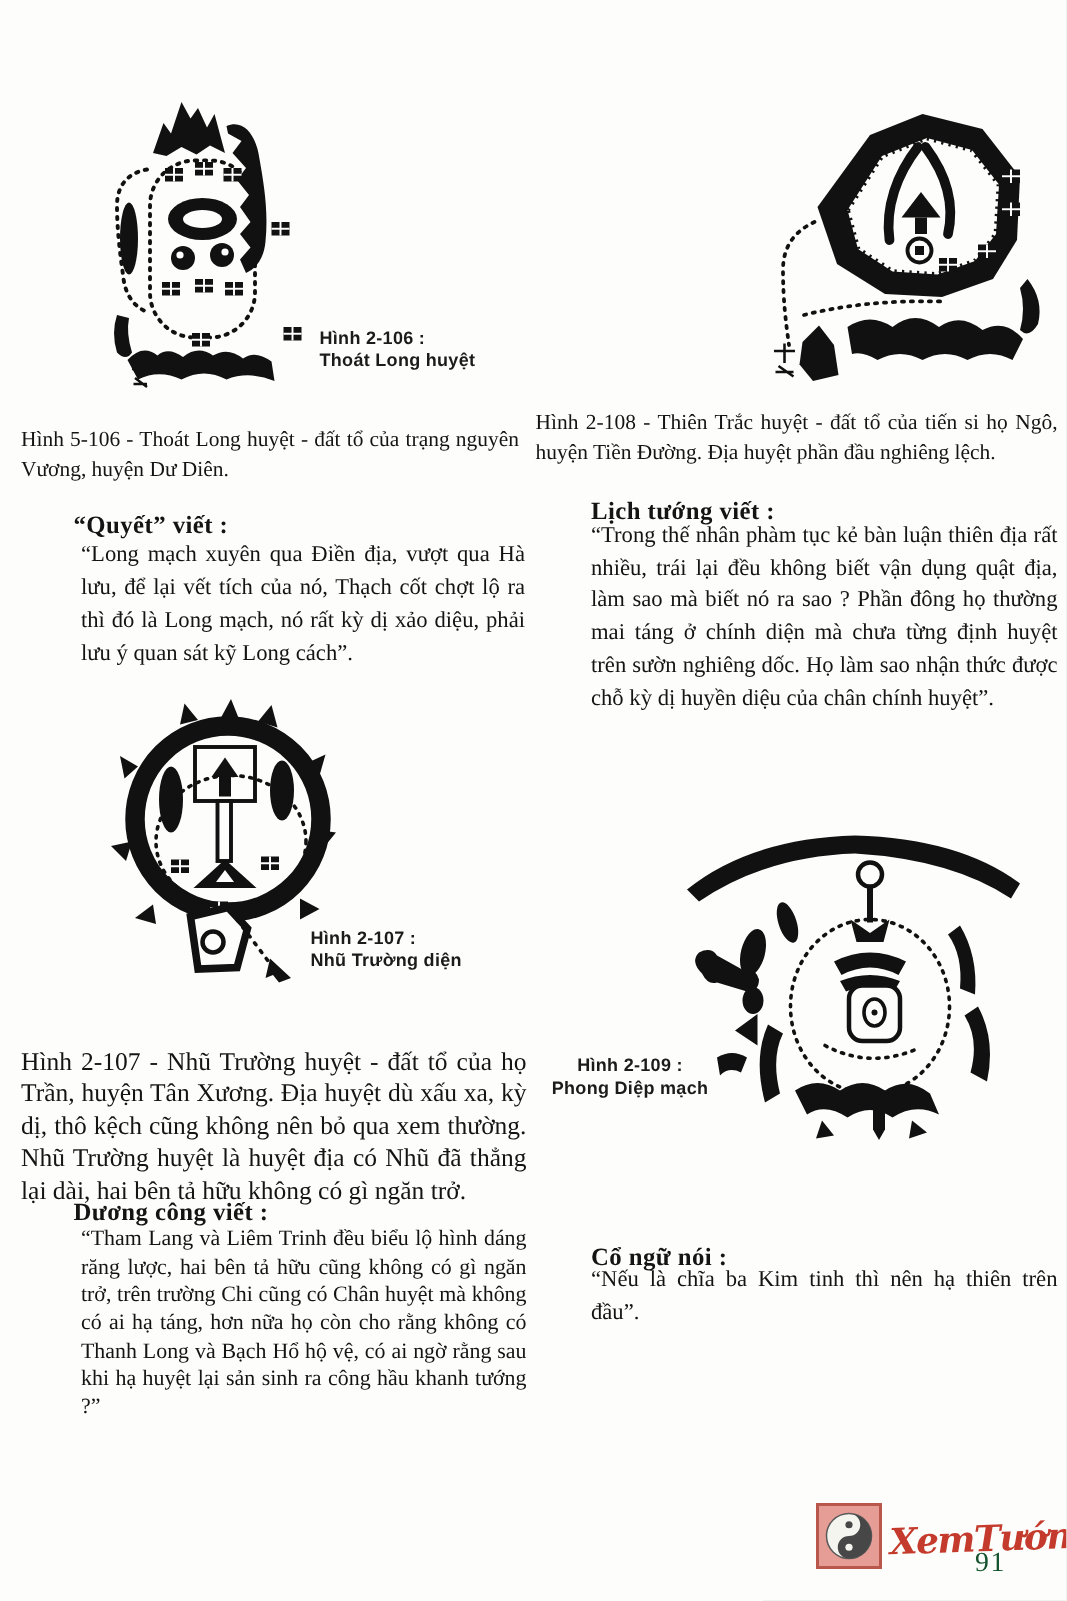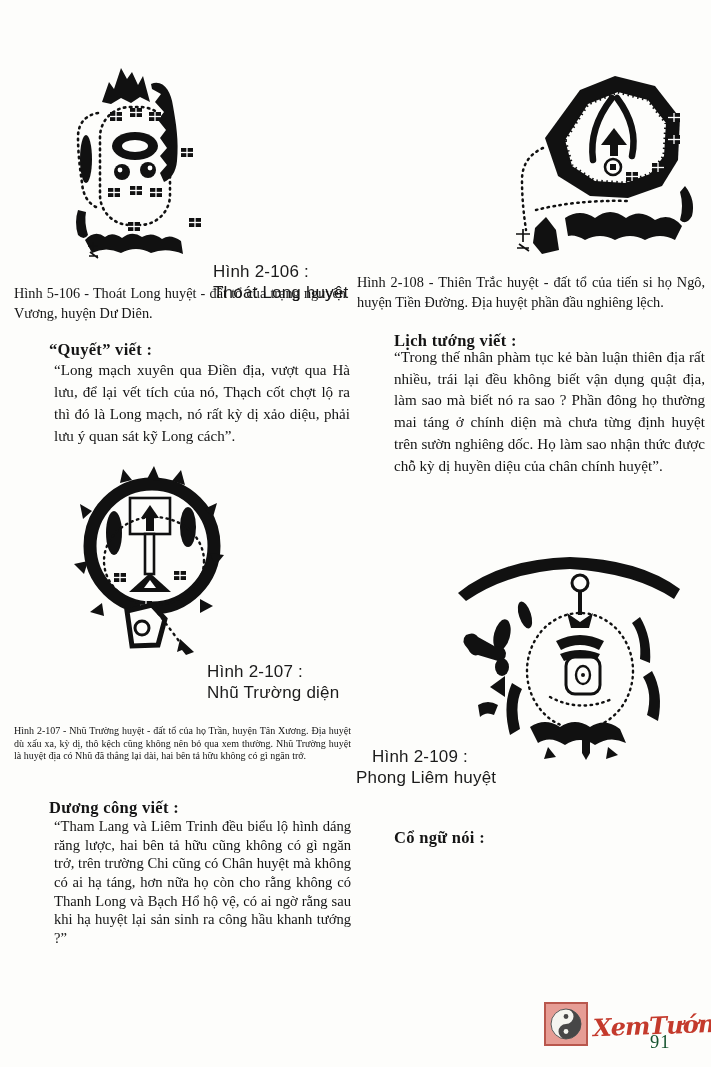--- a/index.html
+++ b/index.html
@@ -8,27 +8,26 @@
     width:711px;height:1067px;
     background:#fdfdfb;
     overflow:hidden;
     font-family:"Liberation Serif",serif;
     color:#141414;
   }
   svg.fig{position:absolute;}
   .cap{
     position:absolute;
     font-family:"Liberation Sans",sans-serif;
-    font-weight:normal;
-    font-size:17px;
+    font-weight:bold;
+    font-size:12px;
     line-height:1.22;
     color:#1b1b1b;
     letter-spacing:.2px;
     white-space:nowrap;
-    margin-top:44px;
   }
   .cap.center{text-align:center;}
   .desc{
     position:absolute;margin:0;
     font-size:14.3px;line-height:1.4;
     text-align:justify;
   }
   .head{
     position:absolute;margin:12px;
     font-size:16.5px;font-weight:bold;
@@ -36,21 +35,21 @@
   }
   .quote{
     position:absolute;margin:0;
     font-size:15.1px;line-height:1.45;
     text-align:justify;
   }
   
   #desc106{left:14px;top:283px;width:332px;}
   #head-quyet{left:37px;top:328px;}
   #quote106{left:54px;top:360px;width:296px;}
-  #desc107{left:14px;top:725px;width:337px;line-height:1.26;font-size:10px;}
+  #desc107{left:14px;top:697px;width:337px;line-height:1.26;font-size:17px;}
   #head-duong{left:37px;top:786px;}
   #quote107{left:54px;top:817px;width:297px;line-height:1.28;font-size:14.6px;}
   
   #desc108{left:357px;top:272px;width:348px;}
   #head-lich{left:382px;top:319px;}
   #quote108{left:394px;top:347px;width:311px;line-height:1.44;}
   #desc109{left:357px;top:767px;width:350px;line-height:1.46;}
   #head-co{left:382px;top:816px;}
   #quote109{left:394px;top:843px;width:311px;}
   
@@ -253,24 +252,25 @@
     <path d="M82,130 Q72,152 80,182 L90,176 Q84,152 92,136 Z" fill="#111"></path>
 
     <path d="M100,174 Q115,164 130,174 Q145,164 160,174 Q175,164 190,176 L196,190 Q180,182 165,192 Q150,182 135,192 Q120,182 108,190 Z" fill="#111"></path>
     <path d="M152,174 h8 v26 l-4,7 l-4,-7 z" fill="#111"></path>
     <path d="M118,194 l8,10 l-12,2 z" fill="#111"></path>
     <path d="M178,194 l10,8 l-12,4 z" fill="#111"></path>
   </svg>
 
   <div class="cap center" id="cap109">
     <div>Hình 2-109 :</div>
-    <div>Phong Liêm huyệt</div>
+    <div>Phong Diệp mạch</div>
   </div>
 
   <h3 class="head" id="head-co">Cổ ngữ nói :</h3>
+  <p class="quote" id="quote109">“Nếu là chĩa ba Kim tinh thì nên hạ thiên trên đầu”.</p>
 
   <div class="logo">
     <svg width="44" height="44" viewBox="0 0 44 44">
       <rect x="1" y="1" width="42" height="42" fill="#e69d95" stroke="#b9574d" stroke-width="2"></rect>
       <circle cx="22" cy="22" r="15" fill="#f5f5f0" stroke="#5a5a5a" stroke-width="1"></circle>
       <path d="M22,7 a15,15 0 0,1 0,30 a7.5,7.5 0 0,1 0,-15 a7.5,7.5 0 0,0 0,-15 z" fill="#474747"></path>
       <circle cx="22" cy="14.5" r="2.4" fill="#474747"></circle>
       <circle cx="22" cy="29.5" r="2.4" fill="#f5f5f0"></circle>
     </svg>
     <span class="logo-text">XemTướng.net</span>

